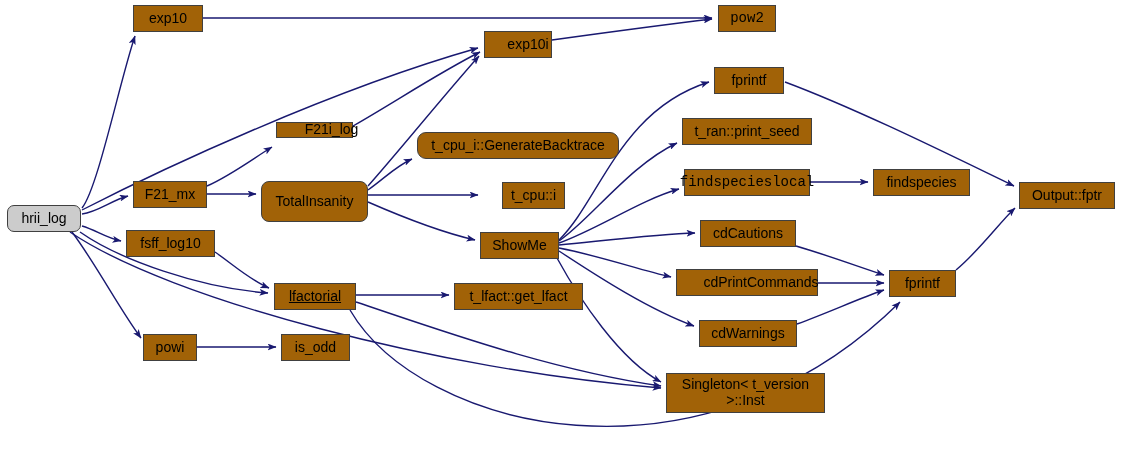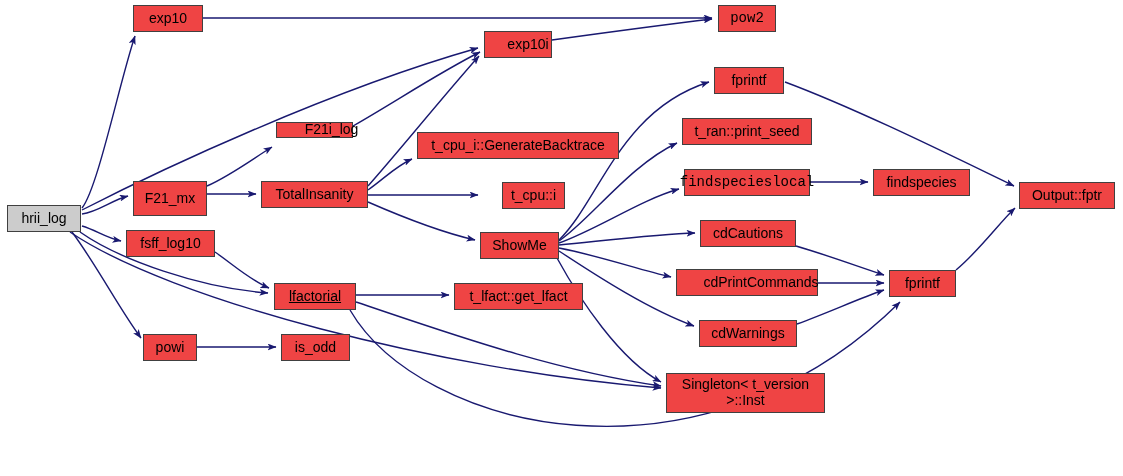--- a/index.html
+++ b/index.html
@@ -20,21 +20,21 @@
     left: 0;
     top: 0;
     width: 1123px;
     height: 476px;
     pointer-events: none;
   }
   .node {
     position: absolute;
     box-sizing: border-box;
     border: 1px solid #404040;
-    background: #ef4444;
+    background: #a16207;
     color: #000000;
     font-size: 14px;
     line-height: 1.12;
     display: flex;
     align-items: center;
     justify-content: center;
     text-align: center;
     white-space: pre;
     z-index: 2;
   }
@@ -83,33 +83,33 @@
         <path d="M 197,347 L 276,347" marker-end="url(#arrow)"></path>
         <path d="M 810,182 L 868,182" marker-end="url(#arrow)"></path>
         <path d="M 785,82 C 860,110 960,160 1014,186" marker-end="url(#arrow)"></path>
         <path d="M 796,246 C 830,256 862,268 884,275" marker-end="url(#arrow)"></path>
         <path d="M 818,283 L 884,283" marker-end="url(#arrow)"></path>
         <path d="M 797,324 C 830,312 860,298 884,290" marker-end="url(#arrow)"></path>
         <path d="M 956,270 C 980,250 1000,222 1015,208" marker-end="url(#arrow)"></path>
       </g>
   </svg>
   <div id="node-layer">
-      <div class="node highlight" style="left: 7px; top: 205px; width: 74px; height: 27px;">hrii_log</div>
+      <div class="node highlight" style="left: 7px; top: 205px; width: 74px; height: 27px; border-radius: 7px;">hrii_log</div>
       <div class="node" style="left: 133px; top: 5px; width: 70px; height: 27px;">exp10</div>
       <div class="node" style="left: 484px; top: 31px; width: 68px; height: 27px; padding-left: 20px;">exp10i</div>
       <div class="node" style="left: 718px; top: 5px; width: 58px; height: 27px; font-family: Liberation Mono, monospace;">pow2</div>
       <div class="node" style="left: 714px; top: 67px; width: 70px; height: 27px;">fprintf</div>
       <div class="node" style="left: 276px; top: 122px; width: 77px; height: 16px; padding-left: 34px;">F21i_log</div>
-      <div class="node" style="left: 417px; top: 132px; width: 202px; height: 27px;">t_cpu_i::GenerateBacktrace</div>
+      <div class="node" style="left: 417px; top: 132px; width: 202px; height: 27px; border-radius: 9px;">t_cpu_i::GenerateBacktrace</div>
       <div class="node" style="left: 682px; top: 118px; width: 130px; height: 27px;">t_ran::print_seed</div>
       <div class="node" style="left: 684px; top: 169px; width: 126px; height: 27px; font-family: Liberation Mono, monospace;">findspecieslocal</div>
       <div class="node" style="left: 873px; top: 169px; width: 97px; height: 27px;">findspecies</div>
       <div class="node" style="left: 1019px; top: 182px; width: 96px; height: 27px;">Output::fptr</div>
-      <div class="node" style="left: 133px; top: 181px; width: 74px; height: 35px;">F21_mx</div>
-      <div class="node" style="left: 261px; top: 181px; width: 107px; height: 27px;">TotalInsanity</div>
+      <div class="node" style="left: 133px; top: 181px; width: 74px; height: 27px;">F21_mx</div>
+      <div class="node" style="left: 261px; top: 181px; width: 107px; height: 41px; border-radius: 8px;">TotalInsanity</div>
       <div class="node" style="left: 502px; top: 182px; width: 63px; height: 27px;">t_cpu::i</div>
       <div class="node" style="left: 700px; top: 220px; width: 96px; height: 27px;">cdCautions</div>
       <div class="node" style="left: 126px; top: 230px; width: 89px; height: 27px;">fsff_log10</div>
       <div class="node" style="left: 480px; top: 232px; width: 79px; height: 27px;">ShowMe</div>
       <div class="node" style="left: 676px; top: 269px; width: 142px; height: 27px; padding-left: 28px;">cdPrintCommands</div>
       <div class="node" style="left: 889px; top: 270px; width: 67px; height: 27px;">fprintf</div>
       <div class="node" style="left: 274px; top: 283px; width: 82px; height: 27px; text-decoration: underline;">lfactorial</div>
       <div class="node" style="left: 454px; top: 283px; width: 129px; height: 27px;">t_lfact::get_lfact</div>
       <div class="node" style="left: 699px; top: 320px; width: 98px; height: 27px;">cdWarnings</div>
       <div class="node" style="left: 143px; top: 334px; width: 54px; height: 27px;">powi</div>

